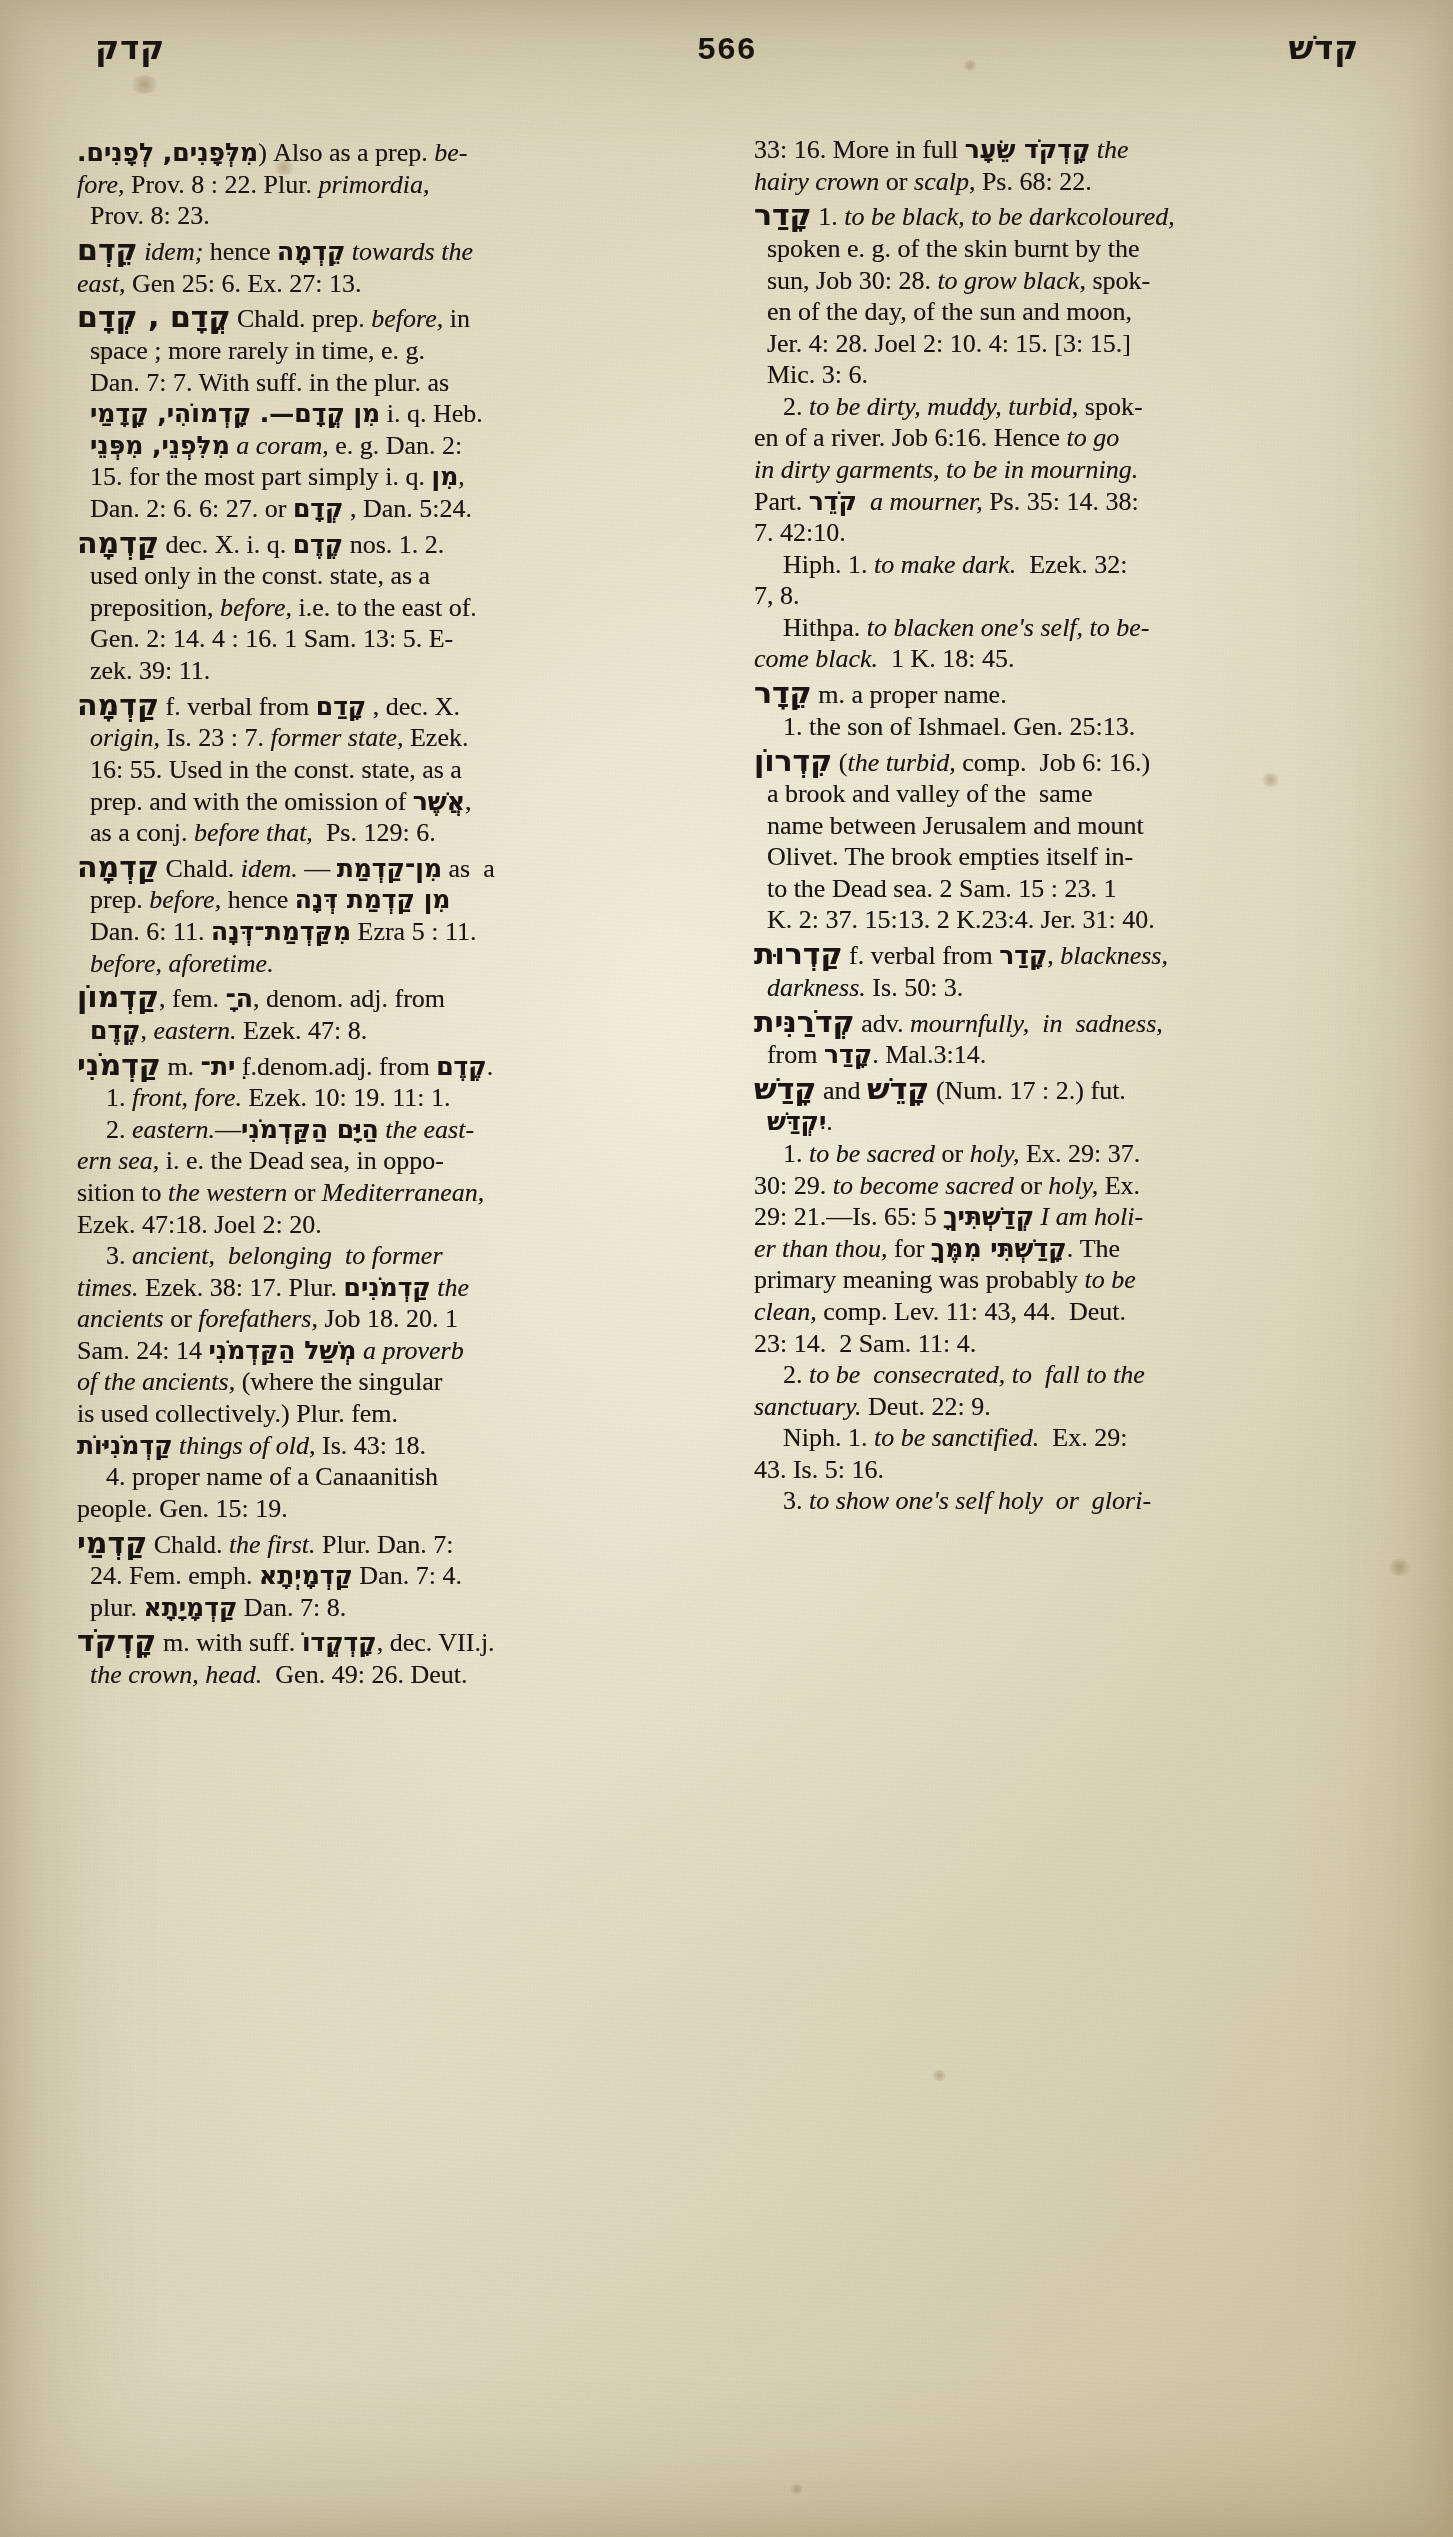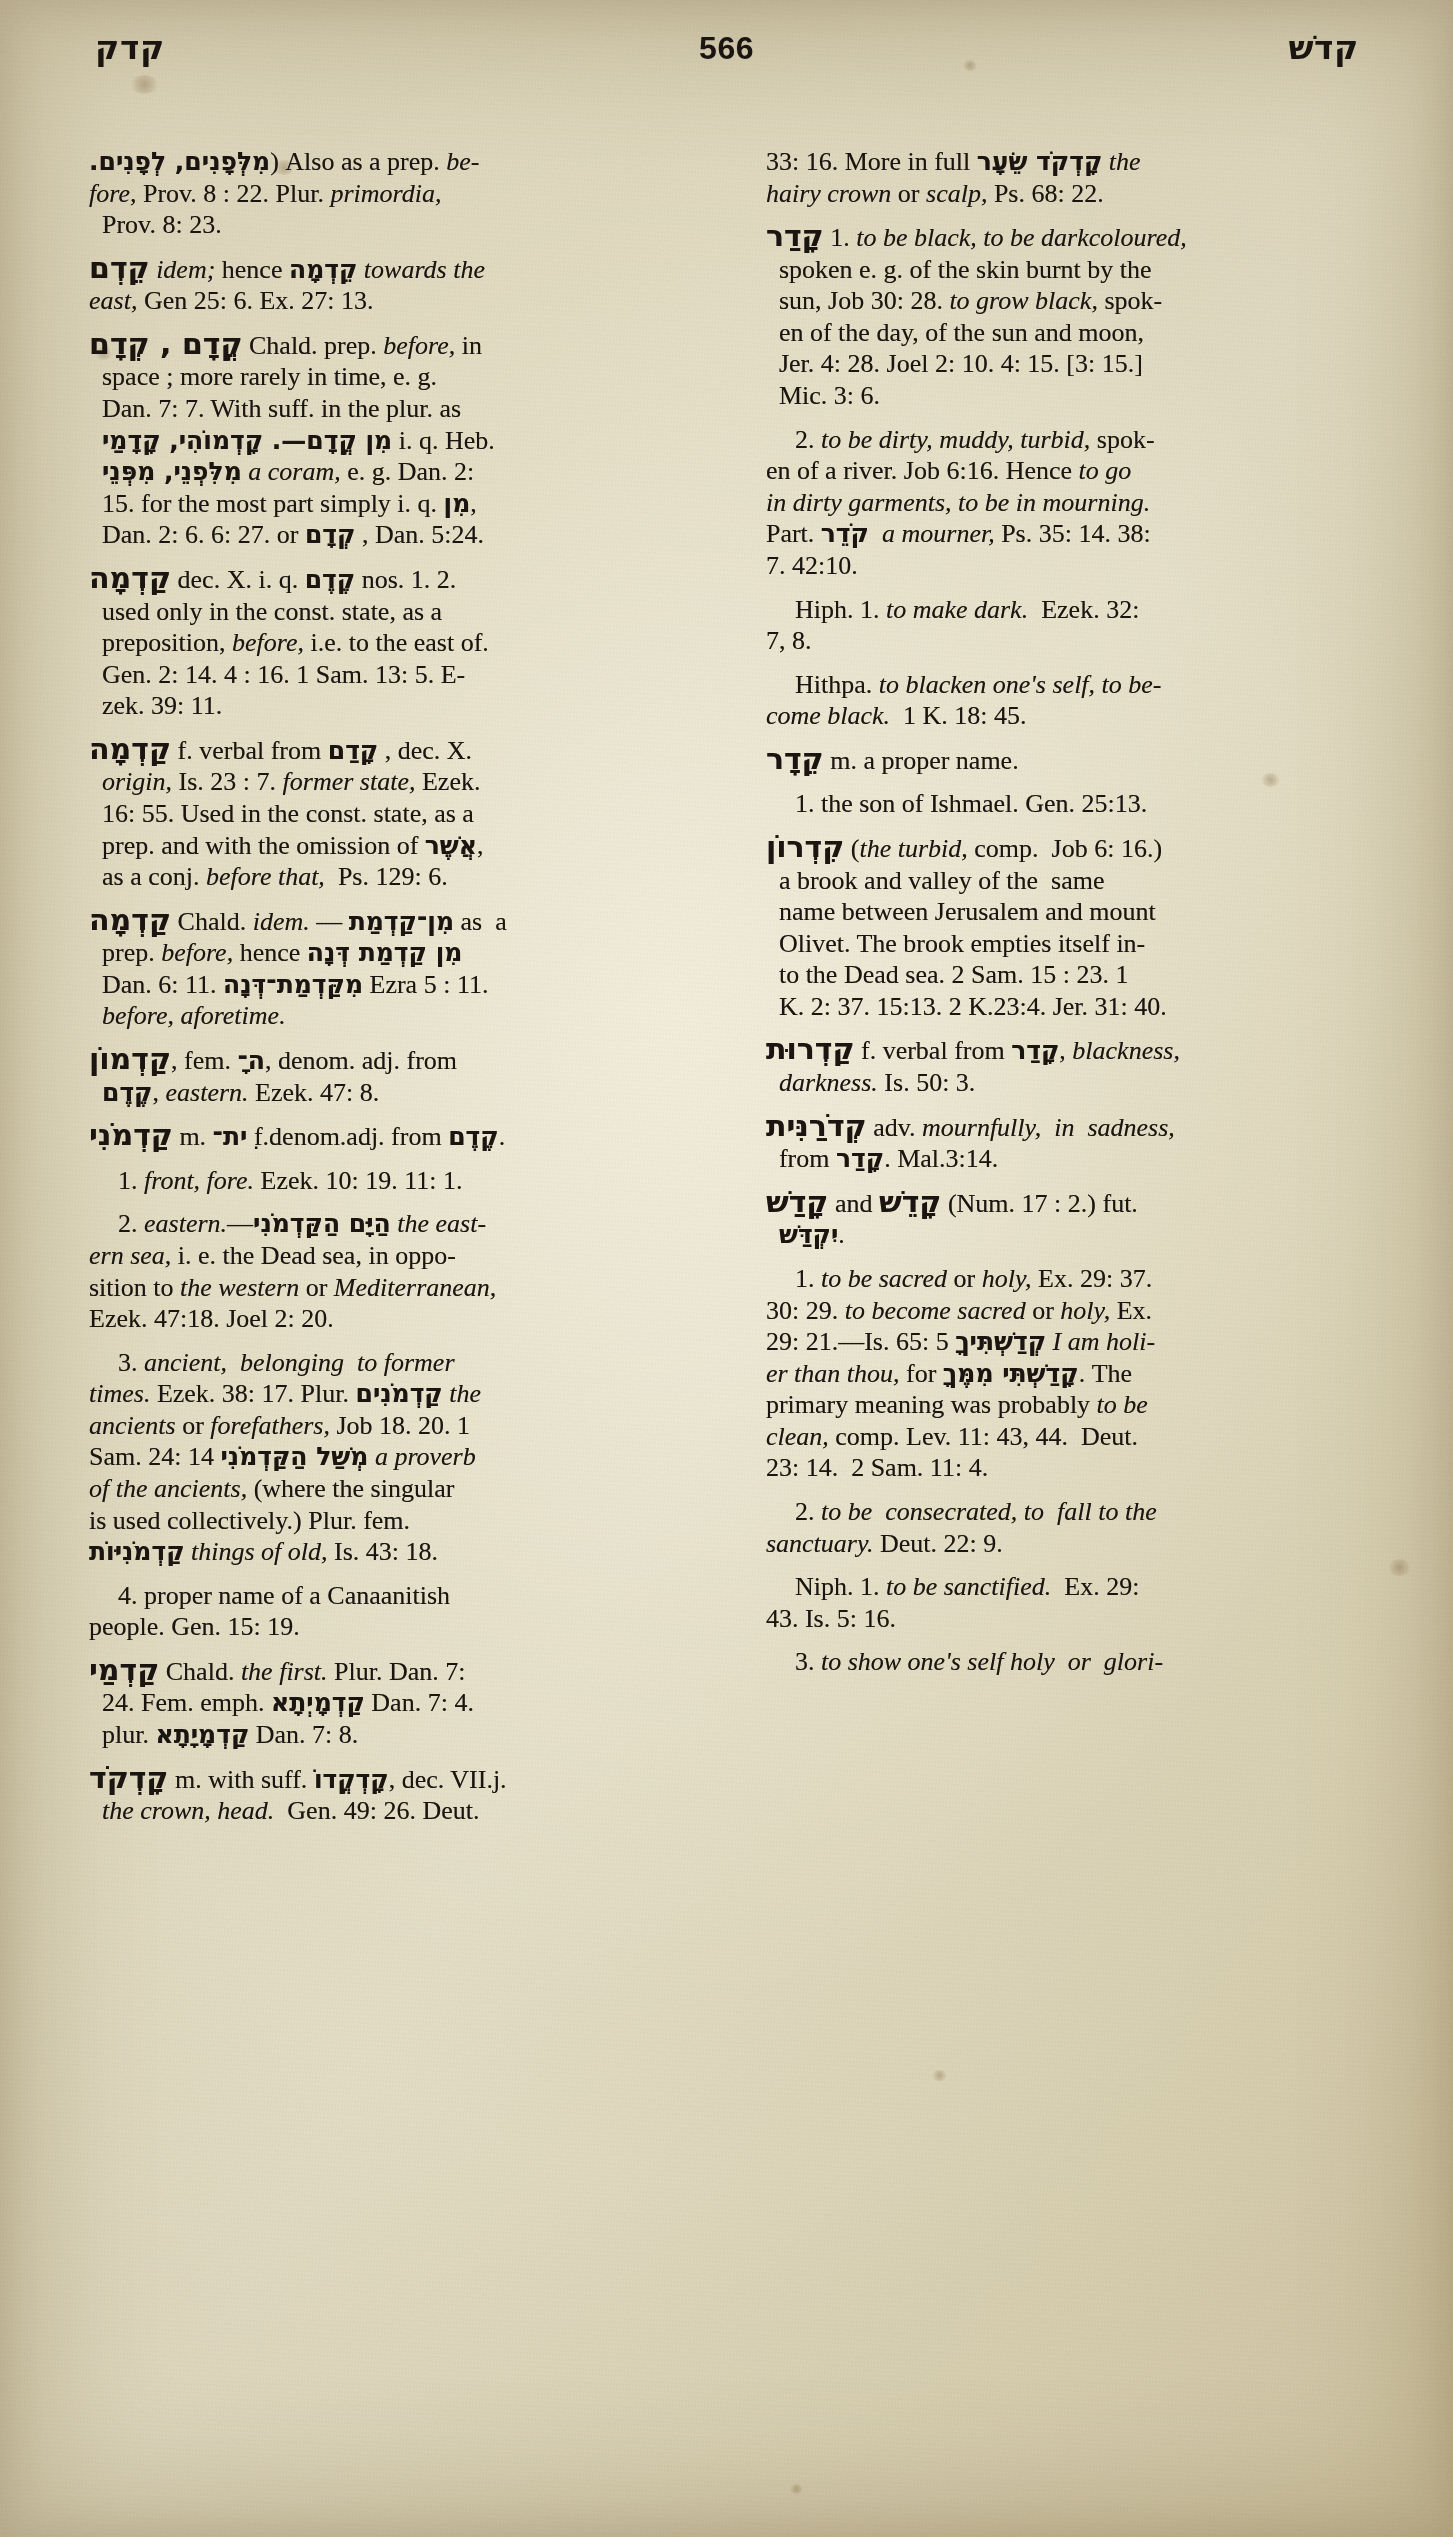--- a/index.html
+++ b/index.html
@@ -37,31 +37,31 @@
   }
 
   .content{position:absolute;inset:0;padding-left:24px;}
 
   
   .runhead{
     position:absolute;top:28px;left:95px;right:95px;
     display:flex;align-items:baseline;justify-content:space-between;
   }
   .rh-heb{font-family:"DejaVu Sans","DejaVu Serif",sans-serif;font-size:33px;font-weight:700;letter-spacing:0.6px;}
-  .rh-num{font-size:32px;font-weight:700;letter-spacing:0.6px;font-family:Liberation Sans, sans-serif;}
+  .rh-num{font-size:32px;font-weight:700;letter-spacing:0.6px;font-family:Liberation Mono, monospace;}
 
   
   .cols{
     position:absolute;top:134px;left:77px;right:63px;
     display:flex;gap:34px;
   }
   .col{width:659px;}
   .col.right{width:653px;}
 
-  p{margin:12px;font-size:26px;line-height:1.215;text-align:justify;text-justify:inter-word;}
+  p{margin:0;font-size:26px;line-height:1.215;text-align:justify;text-justify:inter-word;}
   p.hang{text-indent:0;}
   p.ind{text-indent:29px;}
   .entry{margin-top:3.2px;}
   .he{
     font-family:"DejaVu Sans","DejaVu Serif",sans-serif;
     font-size:25px;font-weight:700;
     direction:rtl;unicode-bidi:isolate;
     line-height:1.0;
   }
   .he.lem{font-size:30px;}

